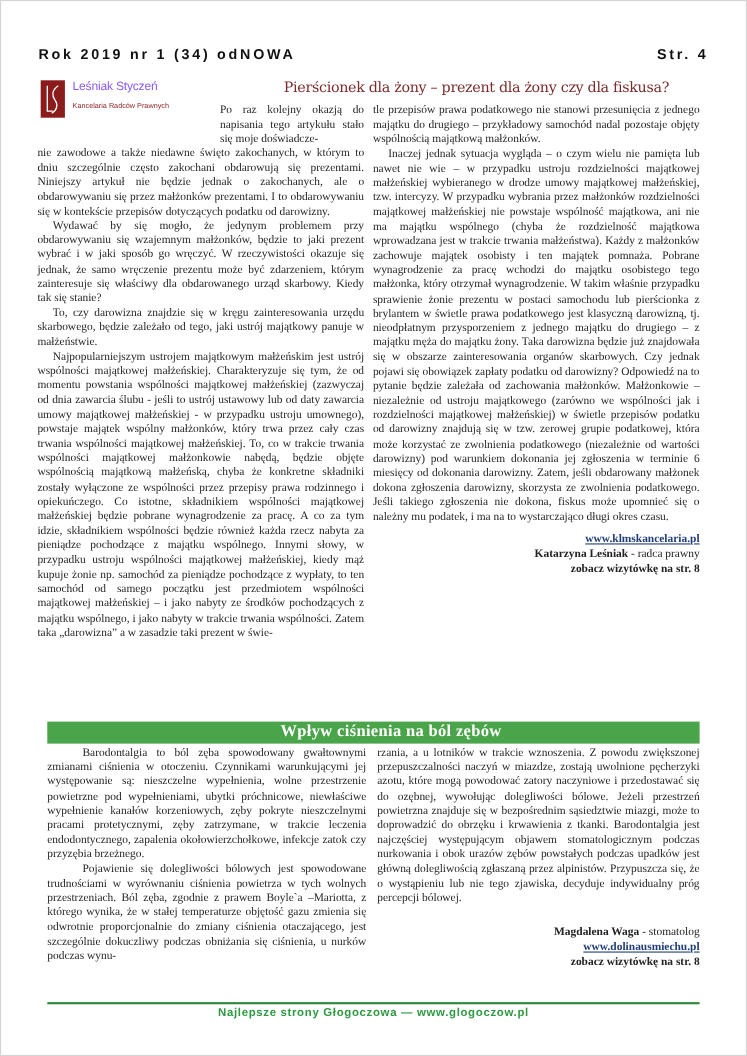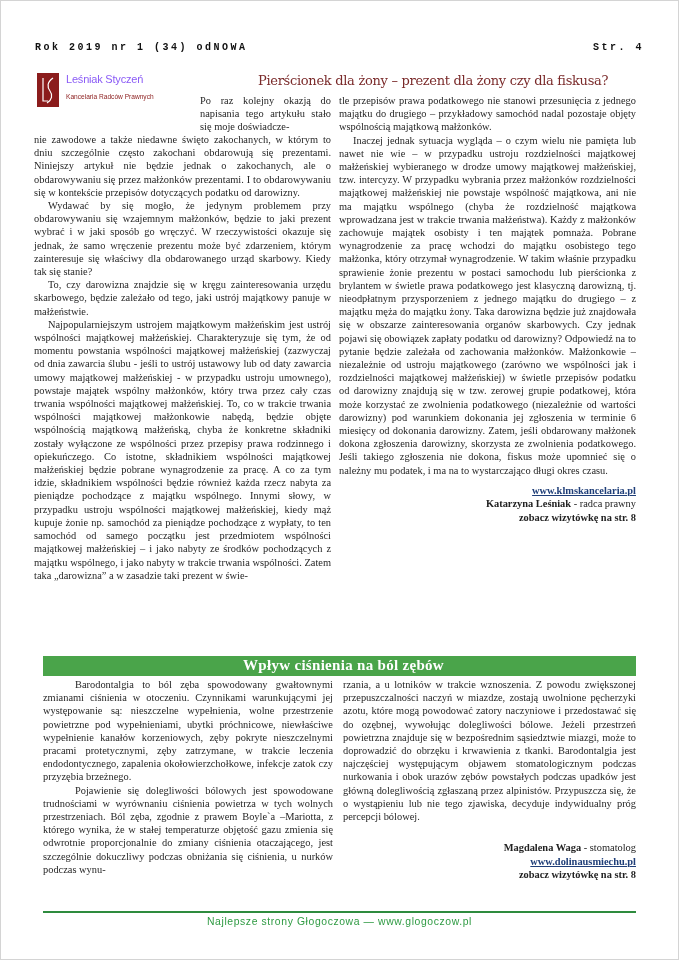--- a/index.html
+++ b/index.html
@@ -1,20 +1,20 @@
 <!DOCTYPE html>
 <html><head>
 <meta charset="utf-8">
 <style>
   html, body { margin:0; padding:0; background:#ffffff; }
   body { width:679px; height:960px; position:relative; overflow:hidden;
          font-family:"DejaVu Serif", serif; color:#222; }
   .page-border { position:absolute; left:0; top:0; width:677px; height:958px; border:1px solid #d4d4d4; }
-  .runhead { position:absolute; top:42px; font-family:Liberation Mono, monospace; font-weight:bold;
-             font-size:10px; letter-spacing:2.5px; color:#111; }
+  .runhead { position:absolute; top:42px; font-family:Liberation Sans, sans-serif; font-weight:bold;
+             font-size:13px; letter-spacing:2.5px; color:#111; }
   .runhead.left { left:35px; }
   .runhead.right { right:35px; }
 
   .logo { position:absolute; left:37px; top:73px; width:152px; height:36px; }
   .logo-mark { position:absolute; left:0; top:0; width:22px; height:34px; background:#8b1c1c; }
   .logo-mark svg { position:absolute; left:0; top:0; }
   .logo-name { position:absolute; left:29px; top:0px; font-family:"Liberation Sans", sans-serif;
                font-size:11px; color:#8b5cf6; white-space:nowrap; letter-spacing:-0.2px; }
   .logo-sub { position:absolute; left:29px; top:20px; font-family:"Liberation Sans", sans-serif;
               font-size:6.6px; color:#8b1c1c; white-space:nowrap; }
@@ -29,31 +29,31 @@
 
   .col-a1 { position:absolute; left:200px; top:94px; width:131px; }
   .col-a2 { position:absolute; left:34px; top:133px; width:297px; }
   .col-b  { position:absolute; left:339px; top:94px; width:297px; }
 
   .sig { text-align:right; font-family:"Liberation Serif", serif; font-size:10.4px; line-height:13.4px; color:#222; margin-top:7px; }
   .sig b { font-weight:bold; }
   .sig a { color:#1f3e78; text-decoration:underline; font-weight:bold; }
 
   .green-bar { position:absolute; left:43px; top:656px; width:593px; height:20px; background:#4aa44a; }
-  .green-title { position:absolute; left:4px; top:1px; width:100%; text-align:center; color:#fff;
+  .green-title { position:absolute; left:16px; top:1px; width:100%; text-align:center; color:#fff;
                  font-family:"Liberation Serif", serif; font-weight:bold; font-size:15px; letter-spacing:0.3px; }
 
   .body2 { font-size:10.4px; line-height:13.2px; }
   .body2 p { text-indent:32px; }
   .col-c { position:absolute; left:43px; top:678px; width:290px; }
   .col-d { position:absolute; left:343px; top:678px; width:293px; }
 
   .footer-rule { position:absolute; left:43px; top:911px; width:593px; height:2px; background:#2e8b3e; }
   .footer-text { position:absolute; left:0; top:916px; width:679px; text-align:center;
-                 font-family:"Liberation Sans", sans-serif; font-weight:normal; font-size:10.4px; color:#2e9a42; letter-spacing:0.6px; }
+                 font-family:"Liberation Sans", sans-serif; font-weight:bold; font-size:10.4px; color:#2e9a42; letter-spacing:0.6px; }
 </style>
 </head>
 <body>
 
 <div class="page-border"></div>
 
 <div class="runhead left">Rok 2019 nr 1 (34) odNOWA</div>
 <div class="runhead right">Str. 4</div>
 
 <div class="logo">

